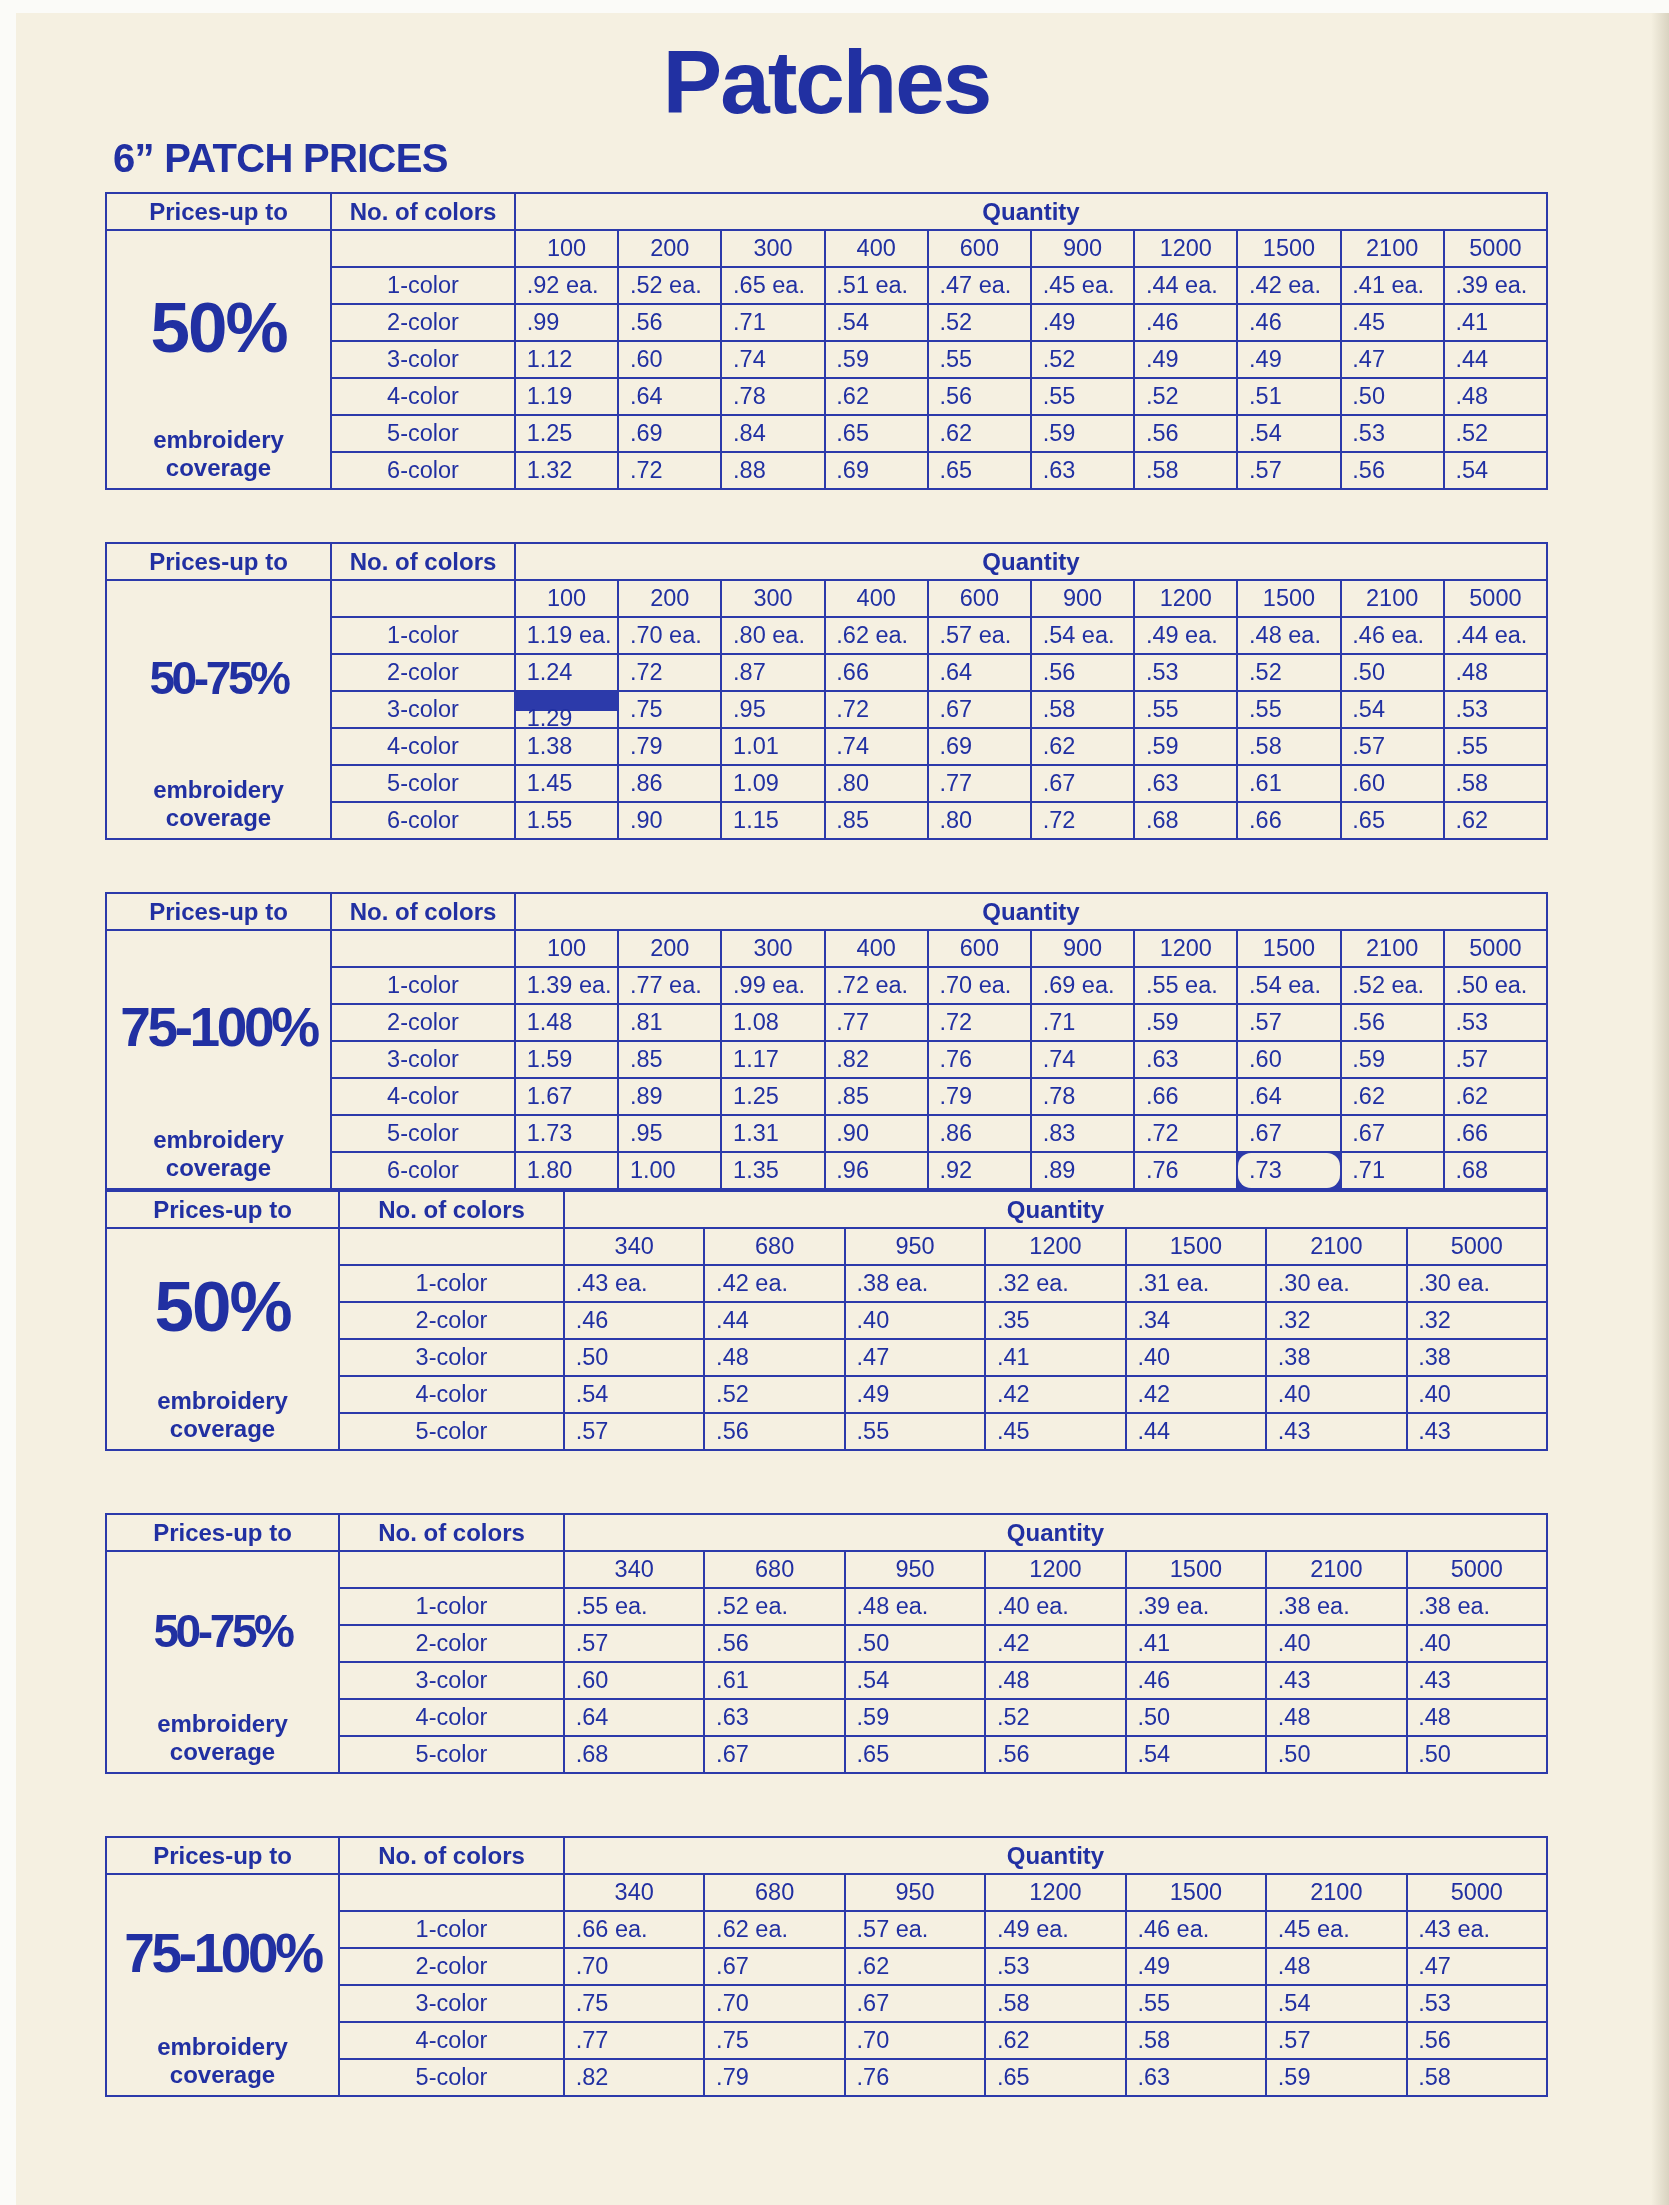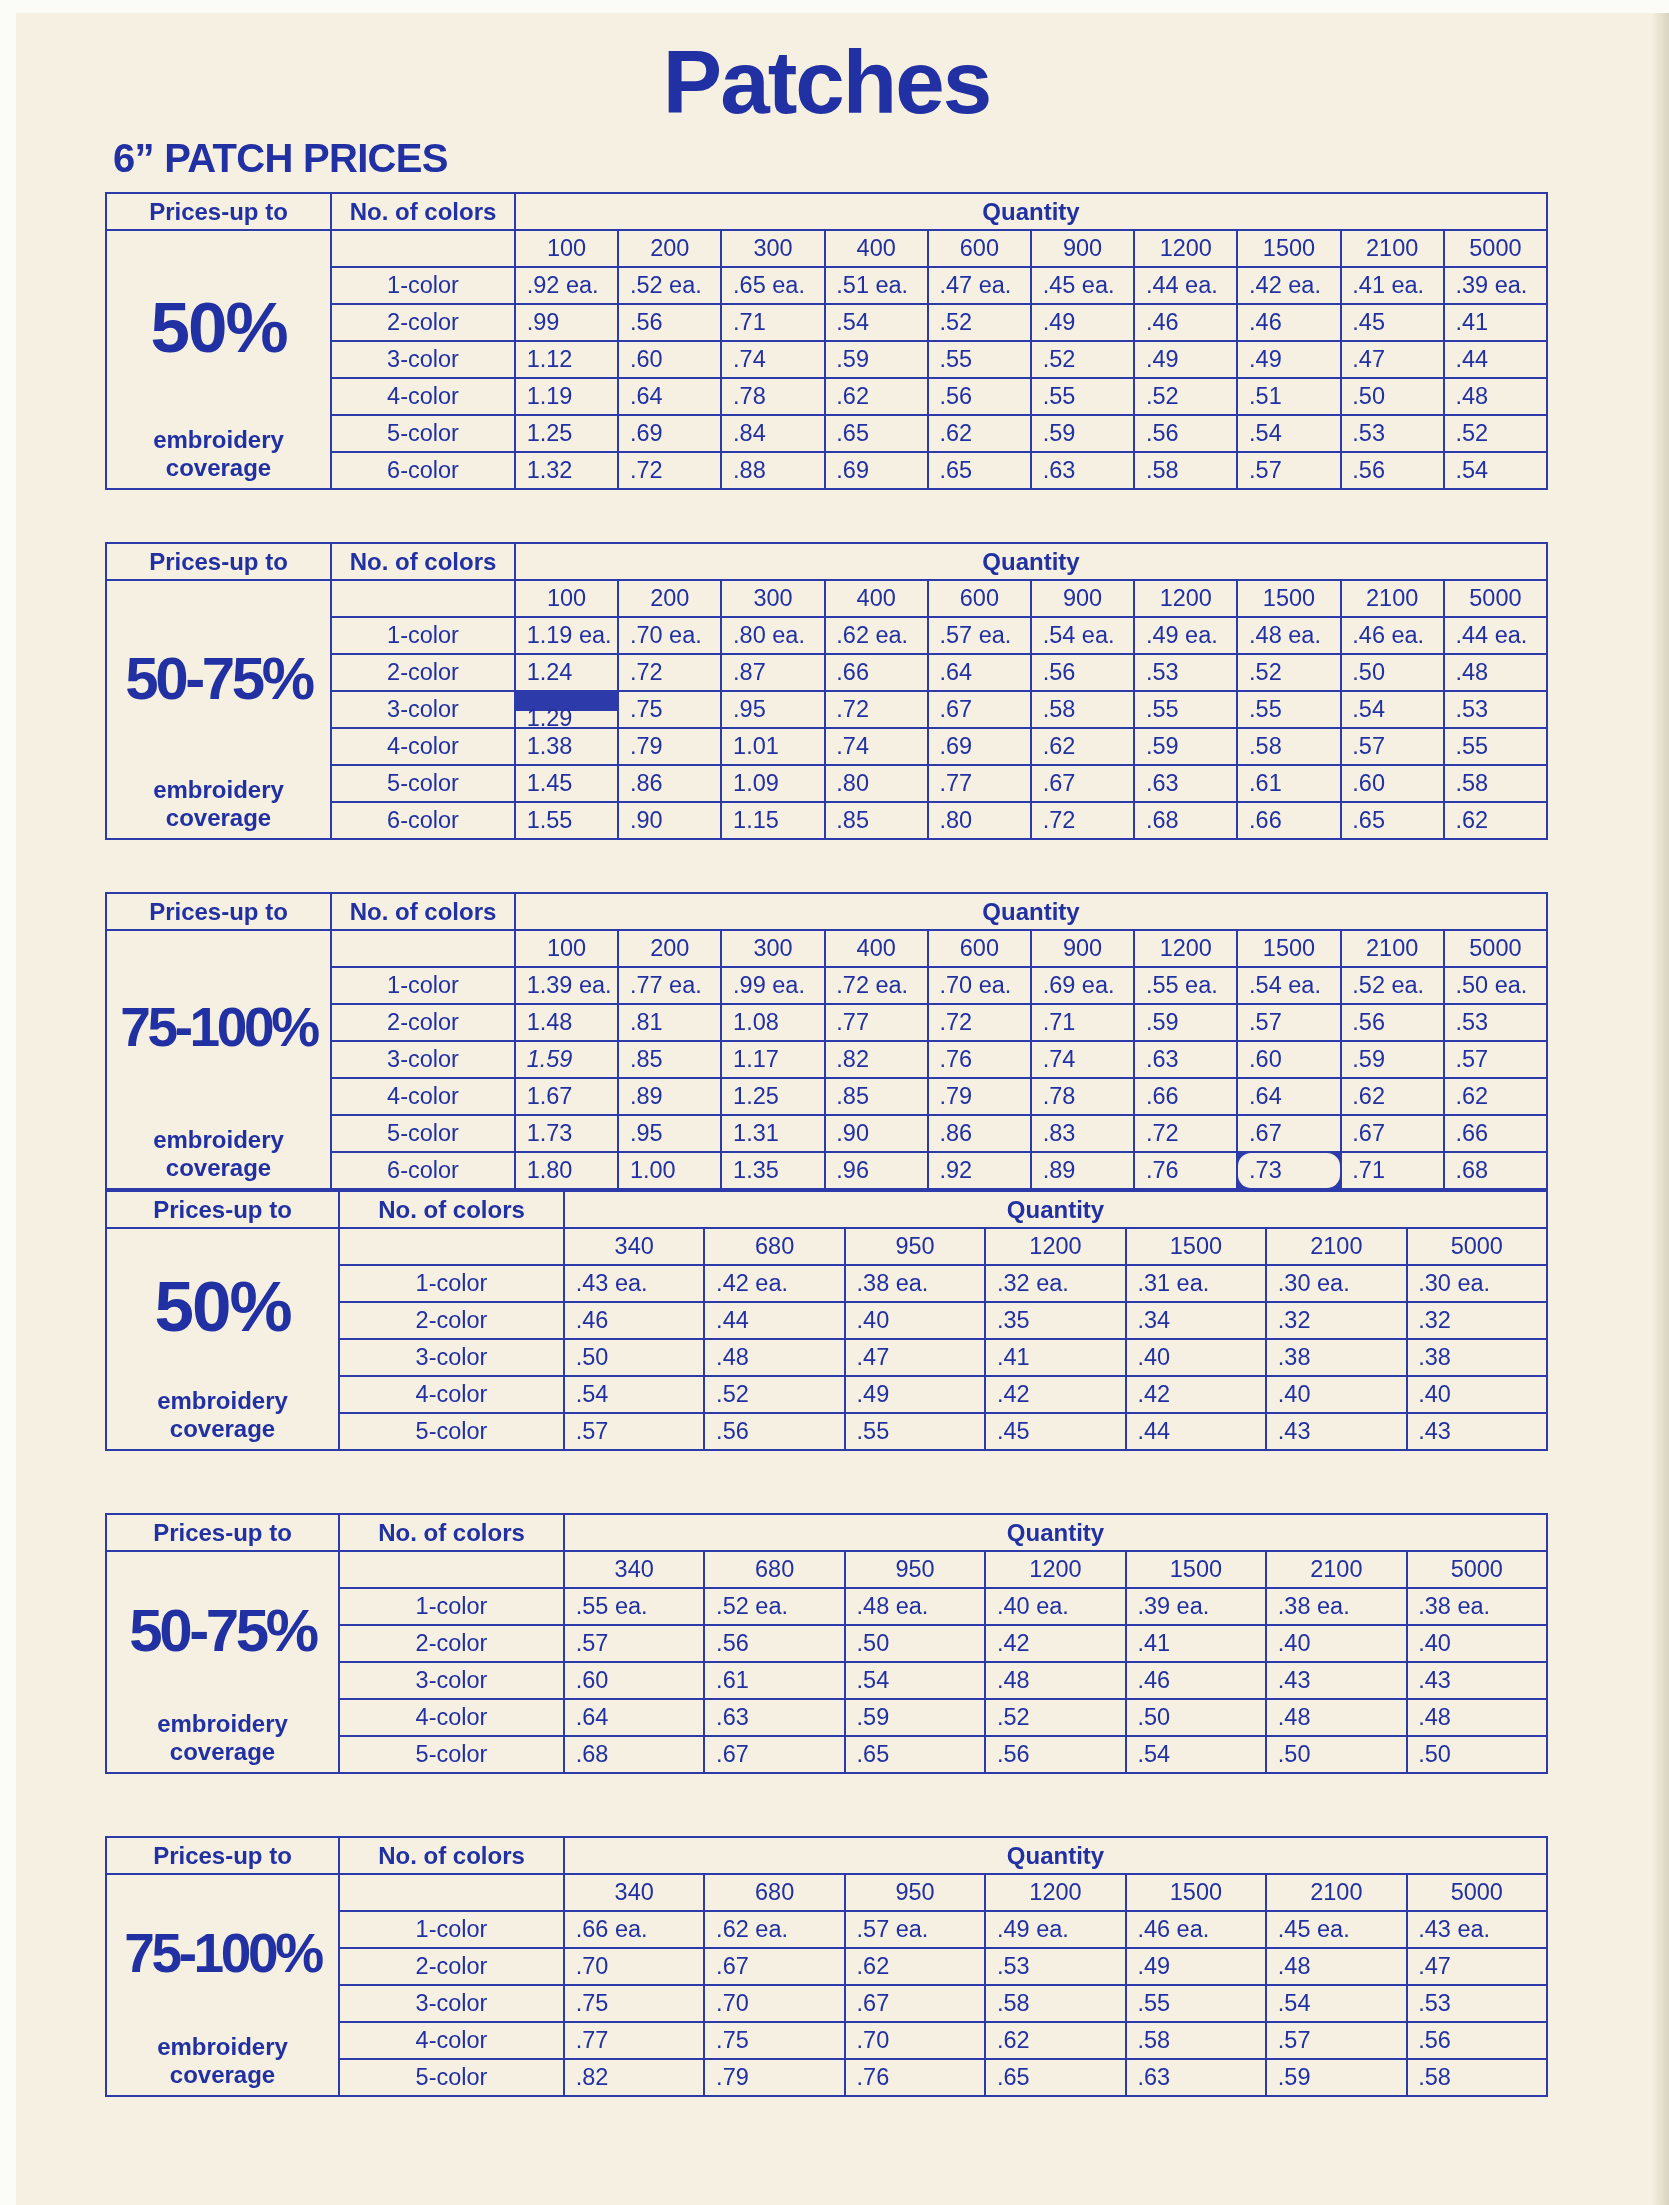--- a/index.html
+++ b/index.html
@@ -59,21 +59,21 @@
     font-size:23.5px;
     line-height:1.05;
     white-space:nowrap;
   }
   .hdr{ font-weight:bold; font-size:24px; }
   .price{ justify-content:flex-start; padding-left:10.7px; }
   .covcell{ flex-direction:column; justify-content:flex-end; padding-bottom:5.4px; }
   .pctwrap{ flex:1; display:flex; align-items:center; justify-content:center; width:100%; }
   .pct{ font-weight:bold; }
   .pct-3{ font-size:71px; letter-spacing:-2px; }
-  .pct-6{ font-size:60px;  letter-spacing:-3.4px; }
+  .pct-6{ font-size:46px;  letter-spacing:-3.4px; }
   .pct-7{ font-size:55px;  letter-spacing:-3.4px; }
   .cov{ font-weight:bold; font-size:24px; line-height:1.18; text-align:center; }
 </style>
 </head>
 <body>
 
 <div class="page">
   <div class="title">Patches</div>
 
   <div class="sect">6” PATCH PRICES</div>
@@ -299,21 +299,21 @@
       <div class="cell price" style="grid-area: 4 / 4;">.81</div>
       <div class="cell price" style="grid-area: 4 / 5;">1.08</div>
       <div class="cell price" style="grid-area: 4 / 6;">.77</div>
       <div class="cell price" style="grid-area: 4 / 7;">.72</div>
       <div class="cell price" style="grid-area: 4 / 8;">.71</div>
       <div class="cell price" style="grid-area: 4 / 9;">.59</div>
       <div class="cell price" style="grid-area: 4 / 10;">.57</div>
       <div class="cell price" style="grid-area: 4 / 11;">.56</div>
       <div class="cell price" style="grid-area: 4 / 12;">.53</div>
       <div class="cell" style="grid-area: 5 / 2;">3-color</div>
-      <div class="cell price" style="grid-area: 5 / 3; font-style: italic;">1.59</div>
+      <div class="cell price" style="grid-area: 5 / 3;">1.59</div>
       <div class="cell price" style="grid-area: 5 / 4;">.85</div>
       <div class="cell price" style="grid-area: 5 / 5;">1.17</div>
       <div class="cell price" style="grid-area: 5 / 6;">.82</div>
       <div class="cell price" style="grid-area: 5 / 7;">.76</div>
       <div class="cell price" style="grid-area: 5 / 8;">.74</div>
       <div class="cell price" style="grid-area: 5 / 9;">.63</div>
       <div class="cell price" style="grid-area: 5 / 10;">.60</div>
       <div class="cell price" style="grid-area: 5 / 11;">.59</div>
       <div class="cell price" style="grid-area: 5 / 12;">.57</div>
       <div class="cell" style="grid-area: 6 / 2;">4-color</div>

